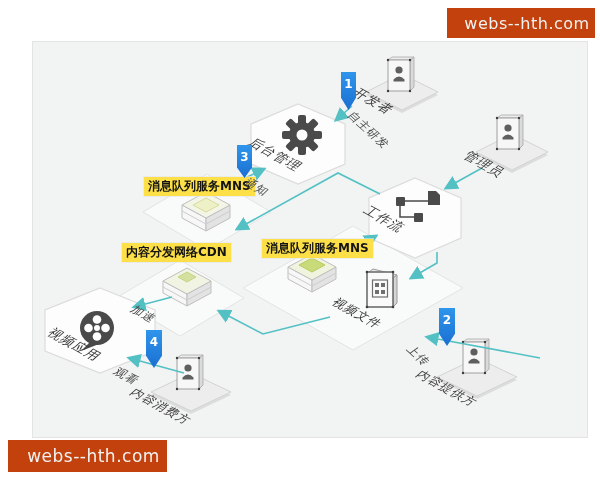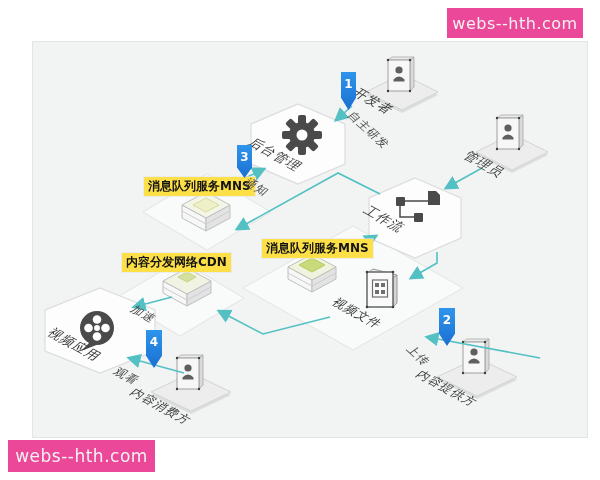--- a/index.html
+++ b/index.html
@@ -2,23 +2,23 @@
 <html><head>
 <meta charset="utf-8">
 <style>
   html,body{margin:0;padding:0;background:#ffffff;}
   body{font-family:"DejaVu Sans","Liberation Sans",sans-serif;}
   #stage{position:relative;width:600px;height:480px;background:#ffffff;overflow:hidden;}
   #panel{position:absolute;left:32px;top:41px;width:556px;height:397px;
          background:#f2f3f3;border:1px solid #e3e4e4;box-sizing:border-box;}
   #diagram-svg{position:absolute;left:0;top:0;width:600px;height:480px;}
 
-  .watermark{position:absolute;background:#ec4899;color:#f2f2f2;
+  .watermark{position:absolute;background:#c2410c;color:#f2f2f2;
              display:flex;align-items:center;justify-content:center;
-             font-size:16px;letter-spacing:0.5px;}
+             font-size:16px;letter-spacing:0.5px;padding-left:12px;}
   #wm-tr{left:447px;top:8px;width:136px;height:30px;}
   #wm-bl{left:8px;top:440px;width:147px;height:32px;font-size:17px;}
 
   .svc{position:absolute;background:#fde047;color:#141414;font-weight:bold;
        font-size:12px;line-height:1.25;padding:2px 4px;white-space:nowrap;
        box-shadow:0 0 0 1px rgba(230,230,230,.6);}
 
   .iso{position:absolute;white-space:nowrap;color:#3a3a3a;font-size:13px;
        transform:rotate(29deg) skewX(-20deg);transform-origin:0 0;letter-spacing:1px;}
   .iso.small{font-size:12px;}
@@ -201,21 +201,21 @@
       <path d="M437,252 L437,263 L411,278" marker-end="url(#ah)"></path>
       <path d="M540,358 L427,337" marker-end="url(#ah)"></path>
       <path d="M330,317 L263,334 L219,311" marker-end="url(#ah)"></path>
       <path d="M172,297 L134,307" marker-end="url(#ah)"></path>
       <path d="M184,373 L129,358" marker-end="url(#ah)"></path>
     </g>
   </svg>
 
   <div class="svc" style="left:144px;top:177px;">消息队列服务MNS</div>
   <div class="svc" style="left:262px;top:239px;">消息队列服务MNS</div>
-  <div class="svc" style="left:122px;top:253px;text-align:right;">内容分发网络CDN</div>
+  <div class="svc" style="left:122px;top:243px;text-align:right;">内容分发网络CDN</div>
 
   <div class="iso" style="left:362px;top:85px;">开发者</div>
   <div class="iso" style="left:473px;top:148px;">管理员</div>
   <div class="iso small" style="left:425px;top:367px;">内容提供方</div>
   <div class="iso small" style="left:139px;top:385px;">内容消费方</div>
   <div class="iso" style="left:258px;top:135px;">后台管理</div>
   <div class="iso" style="left:373px;top:203px;">工作流</div>
   <div class="iso" style="left:57px;top:325px;">视频应用</div>
   <div class="iso small" style="left:341px;top:295px;">视频文件</div>
 

